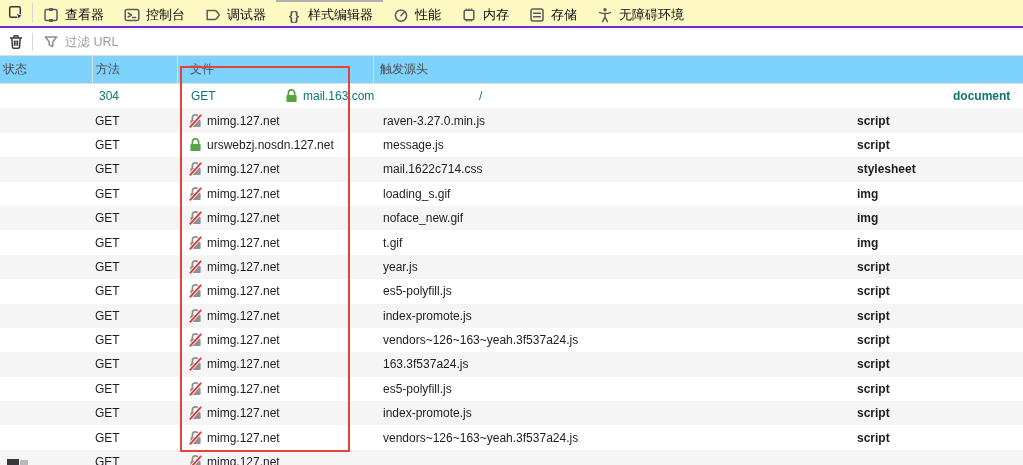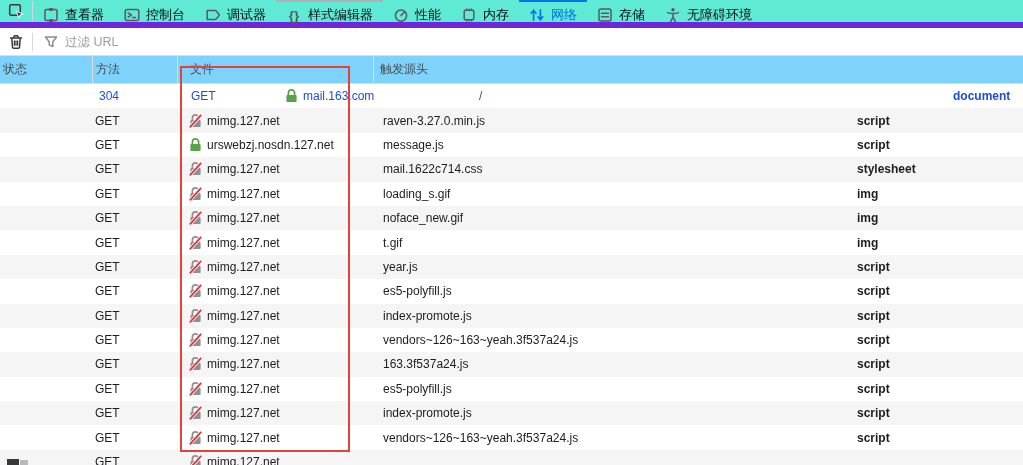--- a/index.html
+++ b/index.html
@@ -1,22 +1,22 @@
 <!DOCTYPE html>
 <html><head>
 <meta charset="utf-8">
 <style>
   * { box-sizing: border-box; margin: 0; padding: 0; }
   html,body { width:1023px; height:465px; overflow:hidden; background:#fff;
     font-family:"Liberation Sans","DejaVu Sans",sans-serif; }
   .devtools { position:relative; width:1023px; height:465px; background:#fff; }
 
   
-  .tabbar { display:flex; align-items:stretch; height:28px; background:#5eead4;
-    border-bottom:6px solid #6d28d9; }
+  .tabbar { display:flex; align-items:stretch; height:28px; background:#fef9c3;
+    border-bottom:2px solid #6d28d9; }
   .picker-btn { width:32px; display:flex; align-items:center; justify-content:center;
     background:transparent; border:none; color:#38383d; cursor:pointer; }
   .tsep { width:1px; height:20px; background:#d7d7db; align-self:center; }
   .tabs-wrap { display:flex; align-items:stretch; }
   .tab { display:flex; align-items:center; gap:6px; padding:0 10px; height:28px;
     border-top:2px solid transparent; font-size:13px; color:#0c0c0d; cursor:pointer; }
   .tab .i { display:flex; color:#5a5a5e; }
   .tab.active { color:#0074e8; }
   .tab.active .i { color:#0074e8; }
   .tab.active { border-top-color:#0074e8; }
@@ -46,21 +46,21 @@
 
   .rows { }
   .row { height:24.4px; font-size:12px; color:#1d1d20; }
   .row:nth-child(even) { background:#f5f5f6; }
   .row .c { display:flex; align-items:center; overflow:hidden; white-space:nowrap; }
   .c.status { padding-left:3px; }
   .c.method { padding-left:3px; }
   .c.domain { padding-left:12px; gap:5px; }
   .c.file   { padding-left:10px; }
   .c.cause  { padding-left:5px;font-weight:bold; }
-  .row.muted, .row.muted .c { color:#1d4ed8;margin-left:48px; }
+  .row.muted, .row.muted .c { color:#0f766e;margin-left:48px; }
   .lock { display:flex; flex:none; }
   .lock svg { width:13px; height:14px; display:block; }
 
   
   .red-rect { position:absolute; left:180px; top:66px; width:170px; height:386px;
     border:2px solid #e8413a; pointer-events:none; z-index:5; }
 
   
   .frag-dark { position:absolute; left:7px; top:459px; width:12px; height:6px; background:#39393d; }
   .frag-gray { position:absolute; left:20px; top:460px; width:8px; height:5px; background:#b9b9bc; }
@@ -134,29 +134,20 @@
   <div class="tab">
     <span class="i">
             <svg viewBox="0 0 16 16">
               <rect x="3.2" y="3.2" width="9.6" height="9.6" rx="1.2" fill="none" stroke="currentColor" stroke-width="1.5"></rect>
               <path d="M5.5 3 V1.4 M8 3 V1.4 M10.5 3 V1.4 M5.5 14.6 V13 M8 14.6 V13 M10.5 14.6 V13" fill="none" stroke="currentColor" stroke-width="1.3"></path>
             </svg>
           </span>
     <span class="lbl">内存</span>
   </div>
 
-  <div class="tab active">
-    <span class="i">
-            <svg viewBox="0 0 16 16">
-              <path d="M4.6 13.2 V3.6 M4.6 3.2 L2.2 6.2 M4.6 3.2 L7 6.2" fill="none" stroke="currentColor" stroke-width="1.6" stroke-linecap="round" stroke-linejoin="round"></path>
-              <path d="M11.4 2.8 V12.4 M11.4 12.8 L9 9.8 M11.4 12.8 L13.8 9.8" fill="none" stroke="currentColor" stroke-width="1.6" stroke-linecap="round" stroke-linejoin="round"></path>
-            </svg>
-          </span>
-    <span class="lbl">网络</span>
-  </div>
 
   <div class="tab">
     <span class="i">
             <svg viewBox="0 0 16 16">
               <rect x="2" y="2" width="12" height="12" rx="2" fill="none" stroke="currentColor" stroke-width="1.5"></rect>
               <path d="M4.5 6.2 H11.5 M4.5 9.8 H11.5" fill="none" stroke="currentColor" stroke-width="1.4" stroke-linecap="round"></path>
             </svg>
           </span>
     <span class="lbl">存储</span>
   </div>

